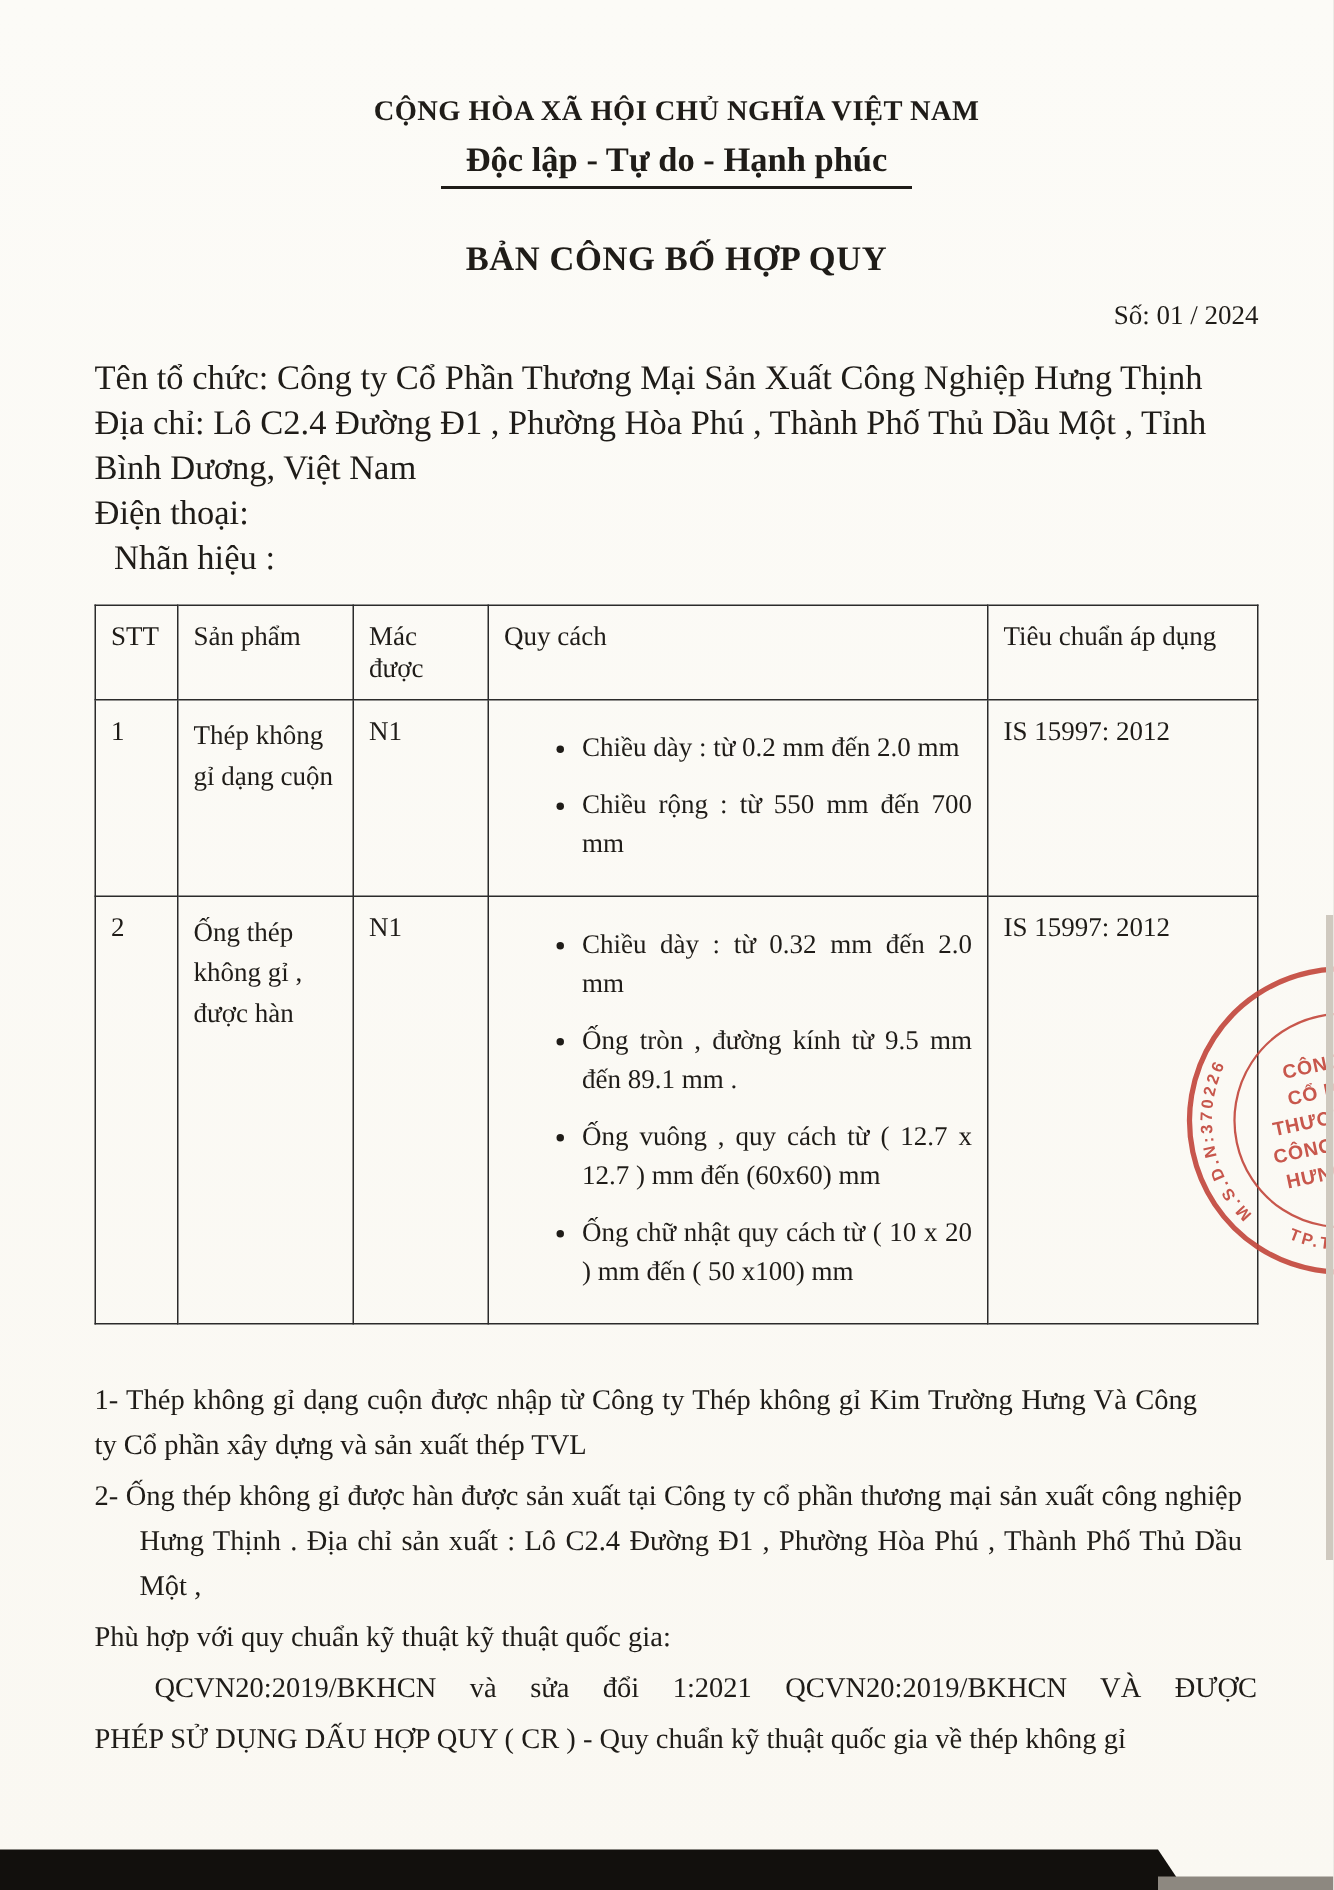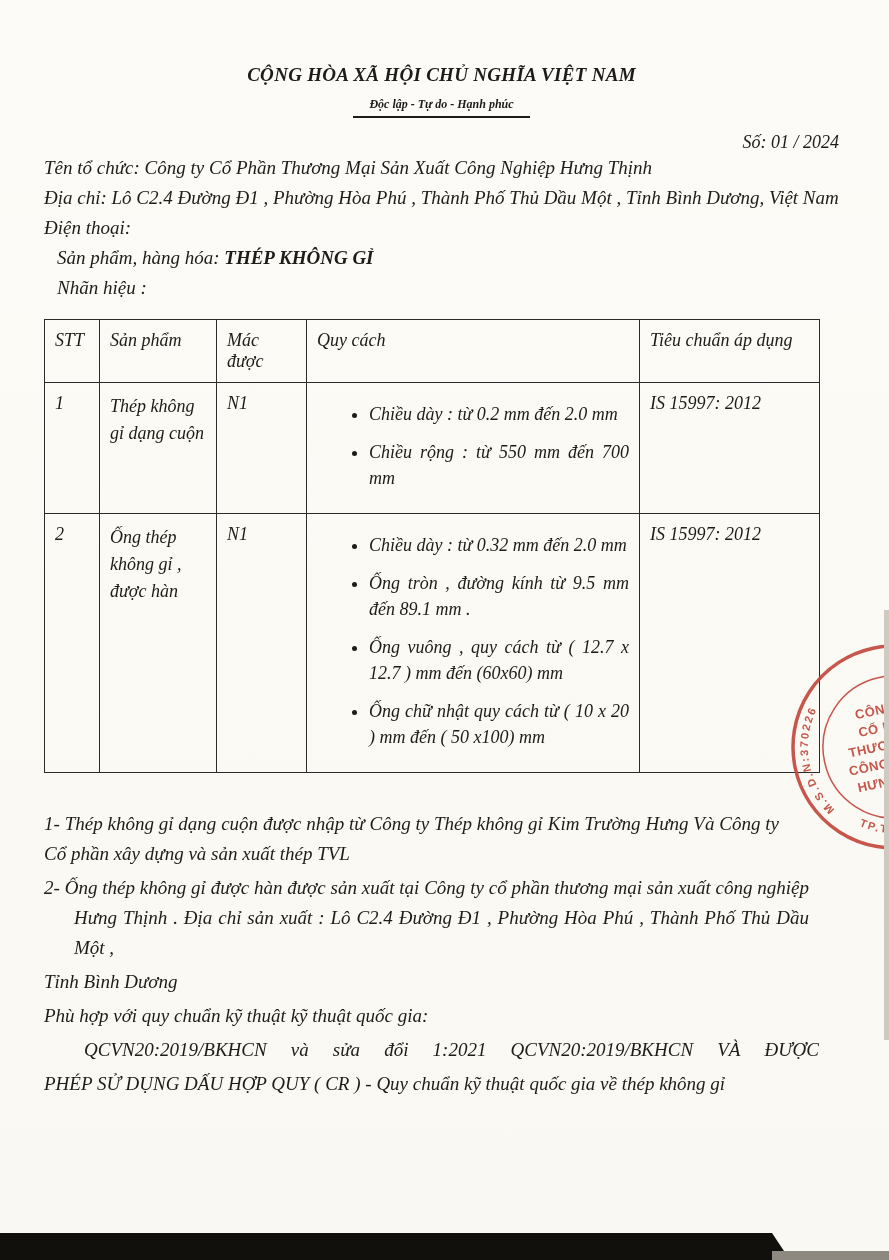--- a/index.html
+++ b/index.html
@@ -5,29 +5,29 @@
   html,body { margin:0; padding:0; background:#e8e6e0; }
   .page {
     position:relative;
     width:889px; height:1260px;
     margin:0 auto;
     background:linear-gradient(180deg,#fcfbf7 0%, #faf8f2 100%);
     font-family:"Liberation Serif", serif;
     color:#1f1c18;
     overflow:hidden;
   }
-  .content { padding:64px 50px 0 44px;font-style:italic; }
+  .content { padding:64px 50px 0 63px; }
 
   .vn-header { text-align:center; font-weight:bold; font-size:19px; letter-spacing:.3px; }
   .motto-wrap { text-align:center; margin-top:8px; }
-  .motto { display:inline-block; font-weight:bold; font-size:12px; border-bottom:2px solid #1f1c18; padding:0 16px 4px 16px; }
+  .motto { display:inline-block; font-weight:bold; font-size:23px; border-bottom:2px solid #1f1c18; padding:0 16px 4px 16px; }
   .doc-title { text-align:center; font-weight:bold; font-size:23px; margin-top:34px; letter-spacing:.4px; }
   .doc-number { text-align:right; font-size:18px; margin-top:14px; }
 
-  .info { font-size:19px; line-height:30px; }
+  .info { margin-top:16px; font-size:23px; line-height:30px; }
   .info p { margin:0; }
   .info .ind { margin-left:13px; }
   .bold { font-weight:bold; }
 
   table.products {
     border-collapse:collapse;
     width:775px;
     margin-top:16px;
     font-size:18px;
     table-layout:fixed;
@@ -78,27 +78,27 @@
 <body>
 
 <div class="page">
   <div class="content">
 
     <div class="vn-header">CỘNG HÒA XÃ HỘI CHỦ NGHĨA VIỆT NAM</div>
     <div class="motto-wrap">
       <span class="motto">Độc lập - Tự do - Hạnh phúc</span>
     </div>
 
+    <div class="doc-title">BẢN CÔNG BỐ HỢP QUY</div>
     <div class="doc-number">Số: 01 / 2024</div>
 
     <div class="info">
       <p>Tên tổ chức: Công ty Cổ Phần Thương Mại Sản Xuất Công Nghiệp Hưng Thịnh</p>
       <p>Địa chỉ: Lô C2.4 Đường Đ1 , Phường Hòa Phú , Thành Phố Thủ Dầu Một , Tỉnh Bình Dương, Việt Nam</p>
       <p>Điện thoại:</p>
-      <p class="ind"><span>Sản phẩm, hàng hóa: </span><span class="bold">THÉP KHÔNG GỈ</span></p>
       <p class="ind">Nhãn hiệu :</p>
     </div>
 
     <table class="products">
       <colgroup>
         <col style="width:55px">
           <col style="width:117px">
           <col style="width:90px">
           <col style="width:333px">
           <col style="width:180px">
@@ -138,21 +138,20 @@
             </ul>
           </td>
           <td class="c-std">IS 15997: 2012</td>
         </tr>
       </tbody>
     </table>
 
     <div class="notes">
       <p class="note-main">1- Thép không gỉ dạng cuộn được nhập từ Công ty Thép không gỉ Kim Trường Hưng Và Công ty Cổ phần xây dựng và sản xuất thép TVL</p>
       <p class="note-hang">2- Ống thép không gỉ được hàn được sản xuất tại Công ty cổ phần thương mại sản xuất công nghiệp Hưng Thịnh . Địa chỉ sản xuất : Lô C2.4 Đường Đ1 , Phường Hòa Phú , Thành Phố Thủ Dầu Một ,</p>
-      <p class="note-sub">Tỉnh Bình Dương</p>
       <p class="note-sub">Phù hợp với quy chuẩn kỹ thuật kỹ thuật quốc gia:</p>
       <p class="reg-1">QCVN20:2019/BKHCN và sửa đổi 1:2021 QCVN20:2019/BKHCN VÀ ĐƯỢC</p>
       <p class="reg-2">PHÉP SỬ DỤNG DẤU HỢP QUY ( CR ) - Quy chuẩn kỹ thuật quốc gia về thép không gỉ</p>
     </div>
 
   </div>
 
   <svg class="stamp" viewBox="0 0 230 230" aria-hidden="true">
     <defs>
       <path id="arcLeft" d="M 49.1,170.3 A 86,86 0 0 1 49.1,59.7"></path>

